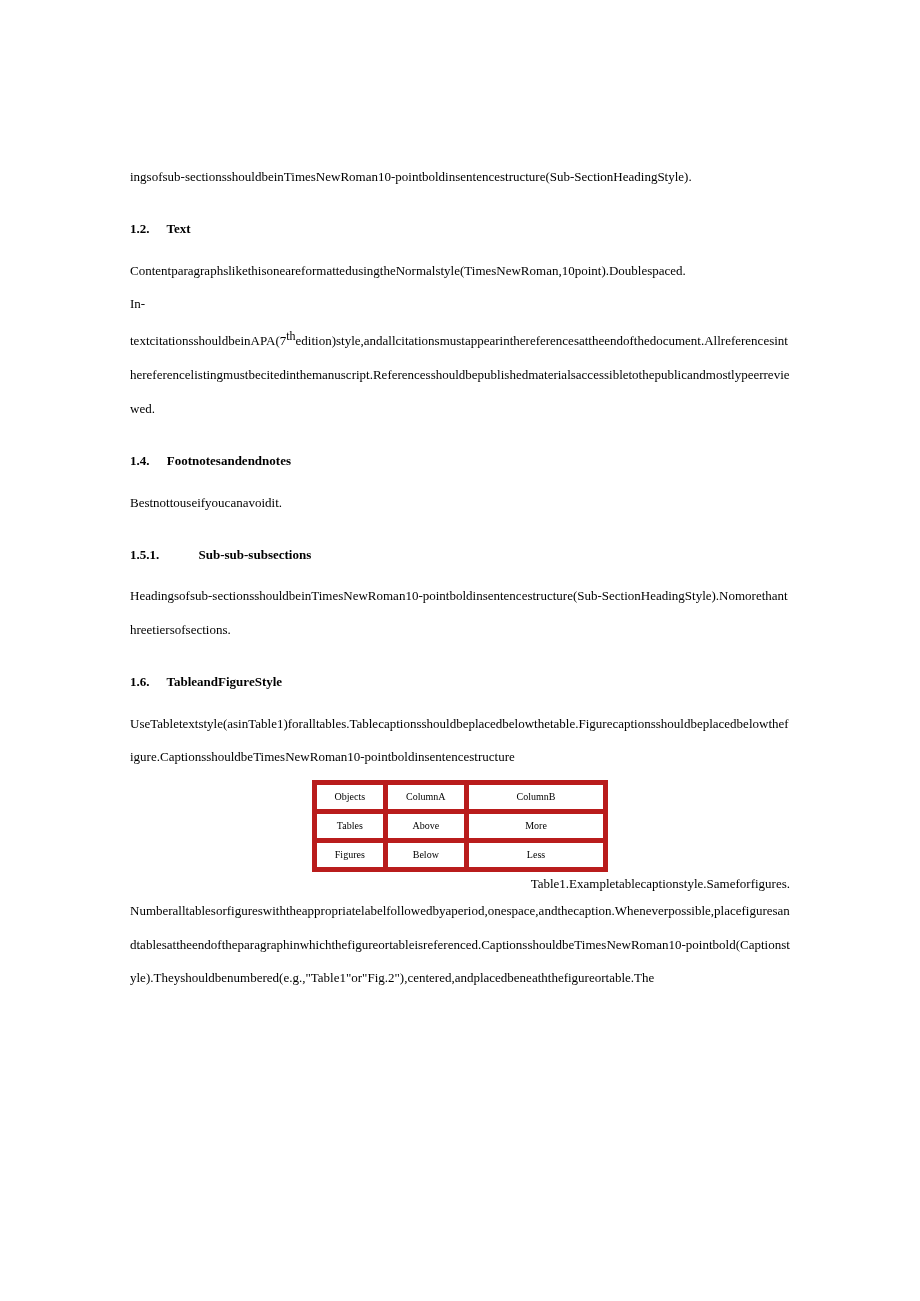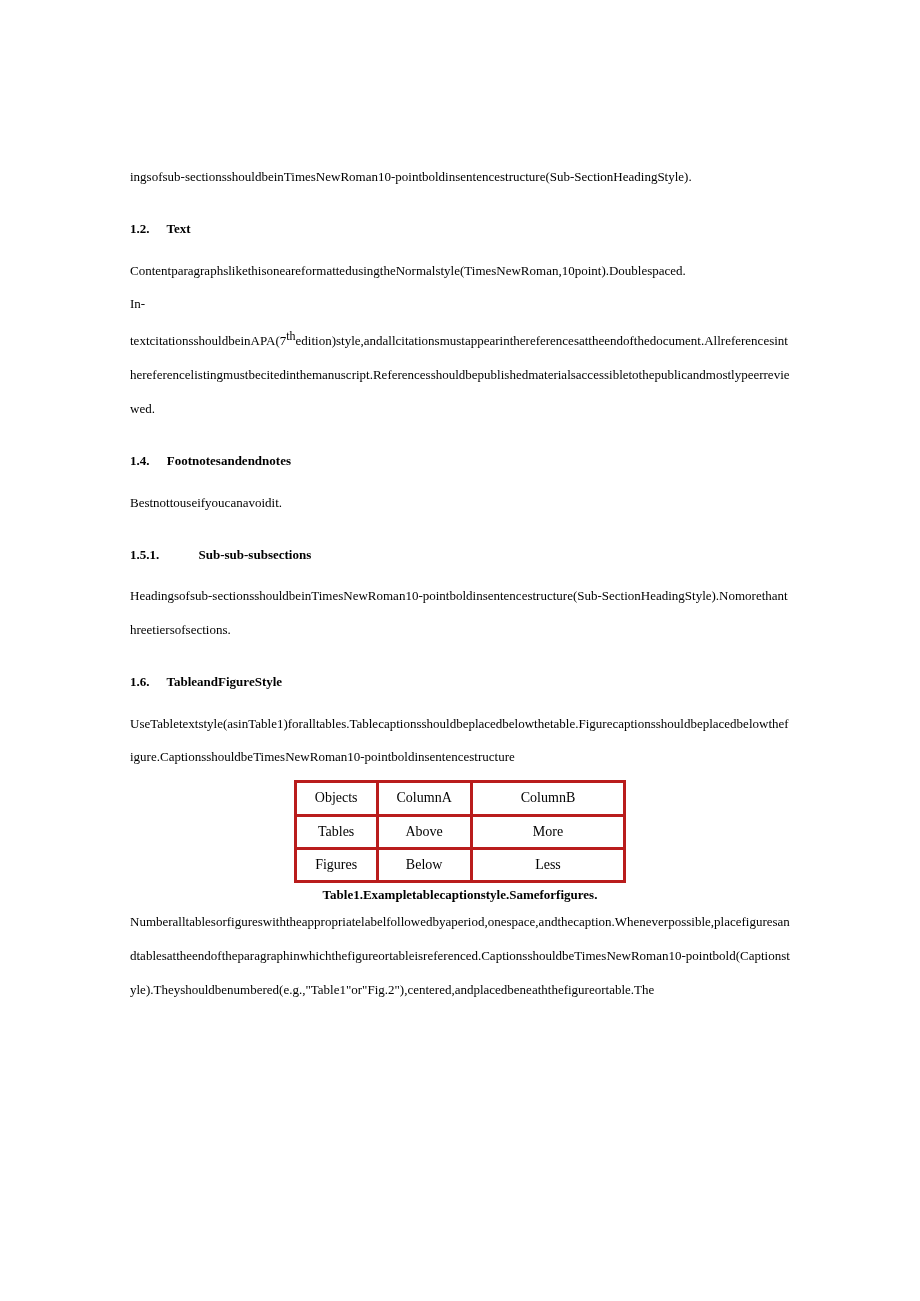--- a/index.html
+++ b/index.html
@@ -32,30 +32,30 @@
   }
   .sup {
     vertical-align: super;
     font-size: 12px;
   }
   table.data {
     border-collapse: collapse;
     margin: 6px auto 2px auto;
   }
   table.data td {
-    border: 3px solid #b91c1c;
+    border: 5px solid #b91c1c;
     padding: 4px 18px;
     text-align: center;
-    font-size: 14px;
+    font-size: 10px;
     line-height: 1.6;
   }
   .caption {
-    font-weight: bold;
+    font-weight: normal;
     font-size: 13px;
-    text-align: center;
+    text-align: right;
     line-height: 1.5;
     margin-top: 2px;
   }
 </style>
 </head>
 <body>
 
 <div class="page">
 
   <div class="para">ingsofsub-sectionsshouldbeinTimesNewRoman10-pointboldinsentencestructure(Sub-SectionHeadingStyle).</div>

